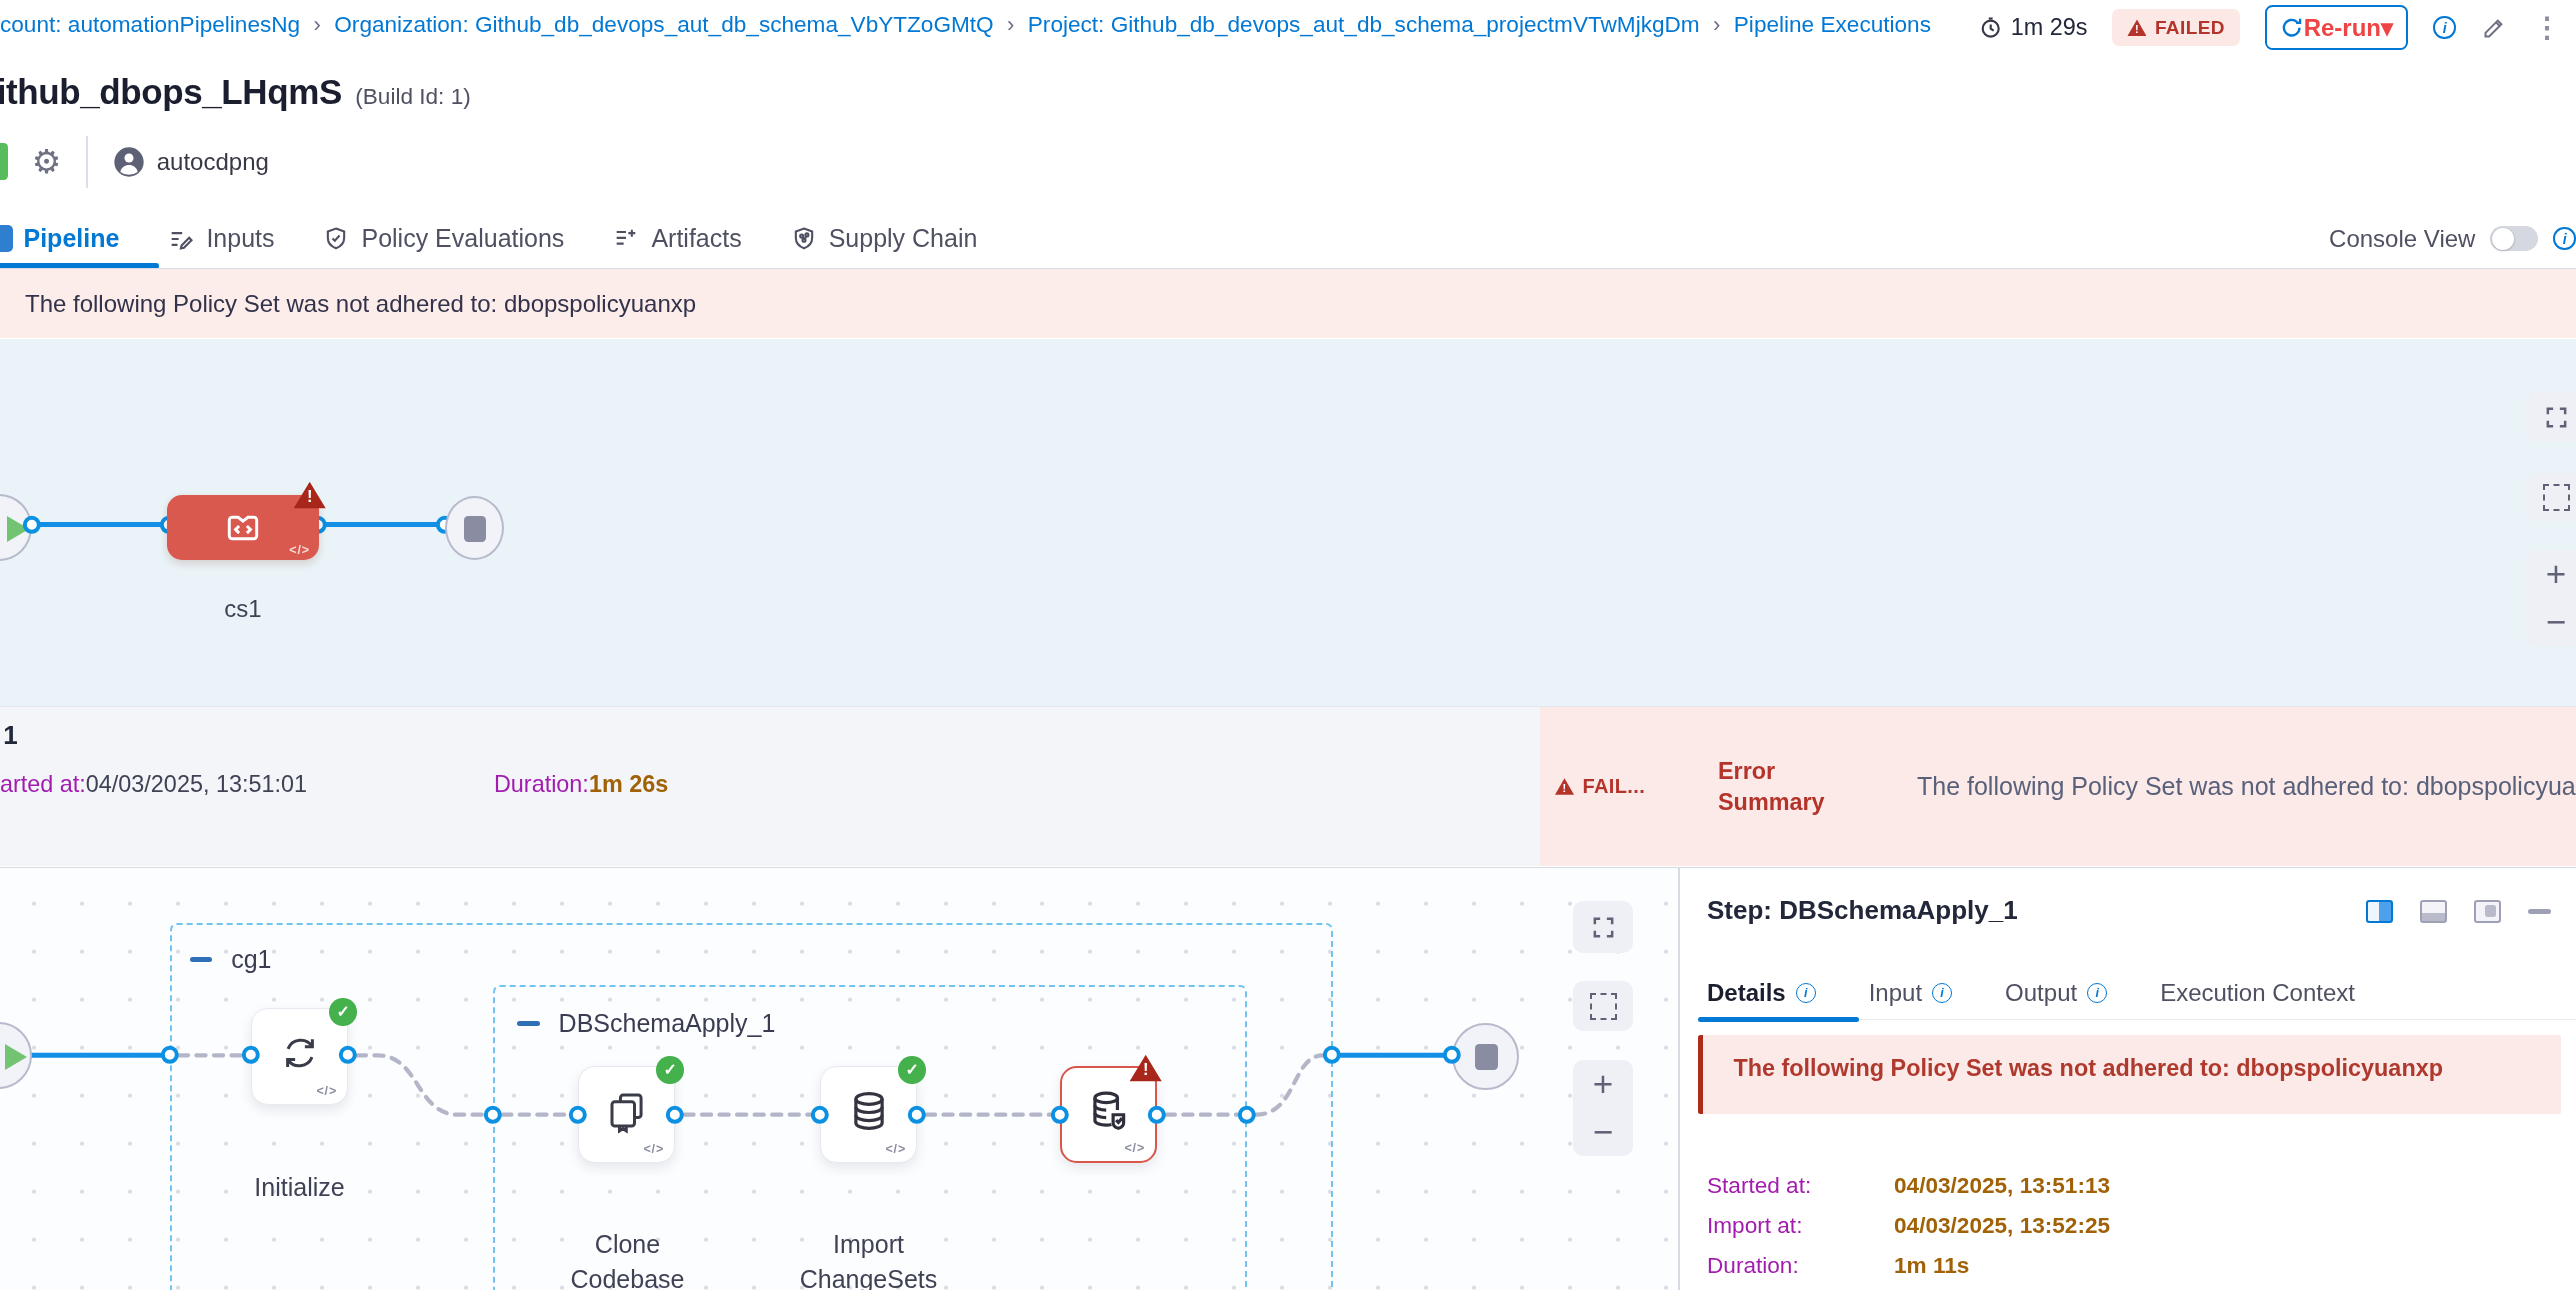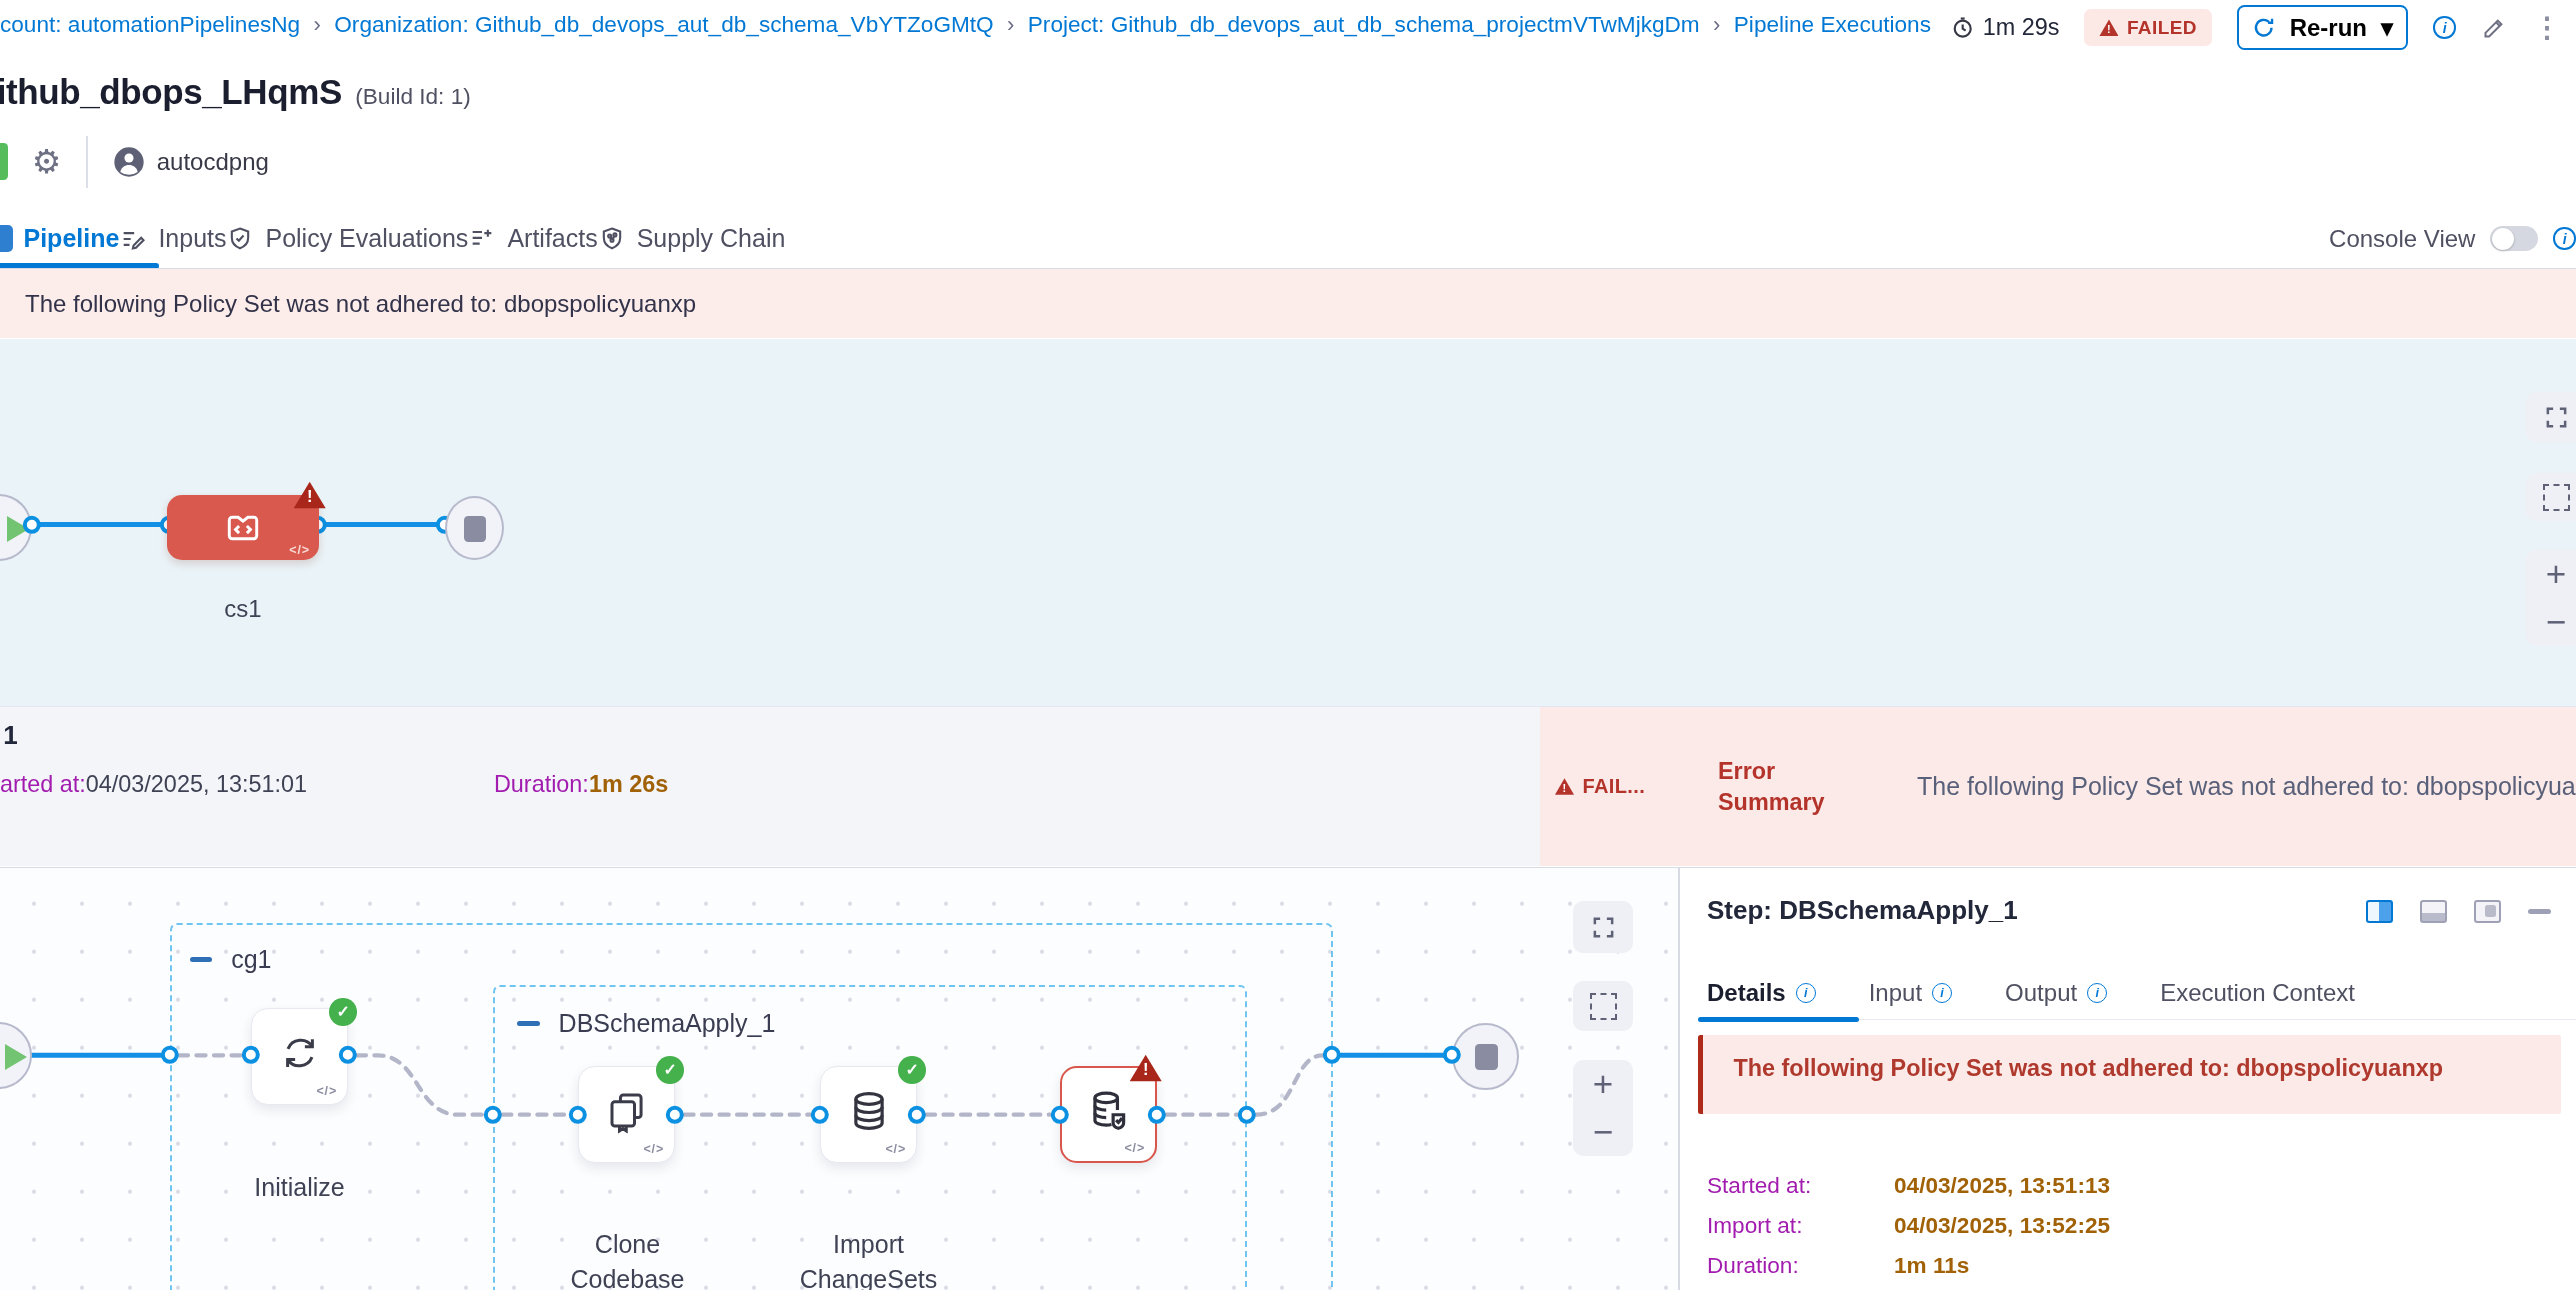--- a/index.html
+++ b/index.html
@@ -9,36 +9,36 @@
 
   
   .topbar { position:absolute; left:0; top:0; right:0; height:43px; }
   .crumbs { position:absolute; left:0; top:11.7px; display:flex; align-items:center; gap:13.4px; font-size:22.6px; white-space:nowrap; }
   .crumb { color:#0278d5; cursor:pointer; }
   .crumb-sep { color:#6b6d85; font-size:22px; }
   .top-actions { position:absolute; right:15px; top:5px; display:flex; align-items:center; gap:25px; }
   .exec-time { display:flex; align-items:center; gap:8.4px; font-size:23.4px; color:#22273a; }
   .failed-badge { display:flex; align-items:center; gap:8.4px; background:#fce9e6; border-radius:6.7px; padding:7.5px 15px; }
   .failed-badge span { color:#b4342b; font-weight:bold; font-size:19px; letter-spacing:0.4px; }
-  .rerun-btn { display:flex; align-items:center; gap:14px; border:2.1px solid #0278d5; border-radius:7.5px; padding:6.7px 13.4px; color:#000000; font-size:24px; font-weight:600; background:#fff; cursor:pointer; }
+  .rerun-btn { display:flex; align-items:center; gap:0; border:2.1px solid #0278d5; border-radius:7.5px; padding:6.7px 13.4px; color:#ef4444; font-size:24px; font-weight:600; background:#fff; cursor:pointer; }
   .info-circ { width:22.6px; height:22.6px; border:2.1px solid #0278d5; border-radius:50%; color:#0278d5; font-size:14px; font-weight:bold; display:flex; align-items:center; justify-content:center; font-style:italic; }
   .kebab { color:#8b8da0; font-size:28px; font-weight:bold; line-height:1; cursor:pointer; }
 
   .pipe-title-row { position:absolute; left:0; top:72px; display:flex; align-items:baseline; gap:13.4px; }
   .pipe-title { font-size:35px; font-weight:bold; color:#1b1e2e; letter-spacing:-0.4px; margin-left:-3.3px; }
   .build-id { font-size:22.6px; color:#4f5162; }
   .meta-row { position:absolute; left:0; top:134px; height:55px; display:flex; align-items:center; }
   .green-sliver { width:8.4px; height:37px; background:#57bd5c; border-radius:0 4.2px 4.2px 0; }
   .gear { font-size:33px; color:#6e7083; margin-left:23.4px; cursor:pointer; line-height:1; }
   .meta-div { width:1.7px; height:52px; background:#dcdee8; margin:0 25px; }
   .avatar { width:32px; height:32px; }
   .user-name { font-size:24px; color:#383946; margin-left:11.7px; }
 
   
-  .tabsbar { position:absolute; left:0; top:209px; right:0; height:60px; border-bottom:1.7px solid #d9dbe7; display:flex; align-items:center; overflow:hidden; }
+  .tabsbar { position:absolute; left:0; top:209px; right:0; height:60px; border-bottom:1.7px solid #d9dbe7; display:flex; align-items:center; gap:48px; overflow:hidden; }
   .tab { display:flex; align-items:center; gap:11px; font-size:25px; color:#4f5162; cursor:pointer; white-space:nowrap; }
   .tab.active { color:#0278d5; font-weight:600; }
   .tab svg { flex:0 0 auto; }
   .pipe-icon { width:12.5px; height:27px; background:#2f7fd1; border-radius:0 5px 5px 0; }
   .tab-underline { position:absolute; left:0; bottom:-0.8px; width:159px; height:5.9px; background:#0278d5; border-radius:0 3.3px 3.3px 0; }
   .console-view { position:absolute; right:11.7px; top:0; height:59px; display:flex; align-items:center; gap:15px; }
   .console-view .cv-label { font-size:24px; color:#4f5162; }
   .toggle { width:48px; height:25px; background:#d5d8e0; border-radius:13.4px; position:relative; cursor:pointer; }
   .toggle .knob { position:absolute; left:1.7px; top:1.7px; width:22px; height:22px; border-radius:50%; background:#fff; box-shadow:0 0.8px 2.5px rgba(0,0,0,.25); }
   .cv-info { margin-right:-11.7px; }

